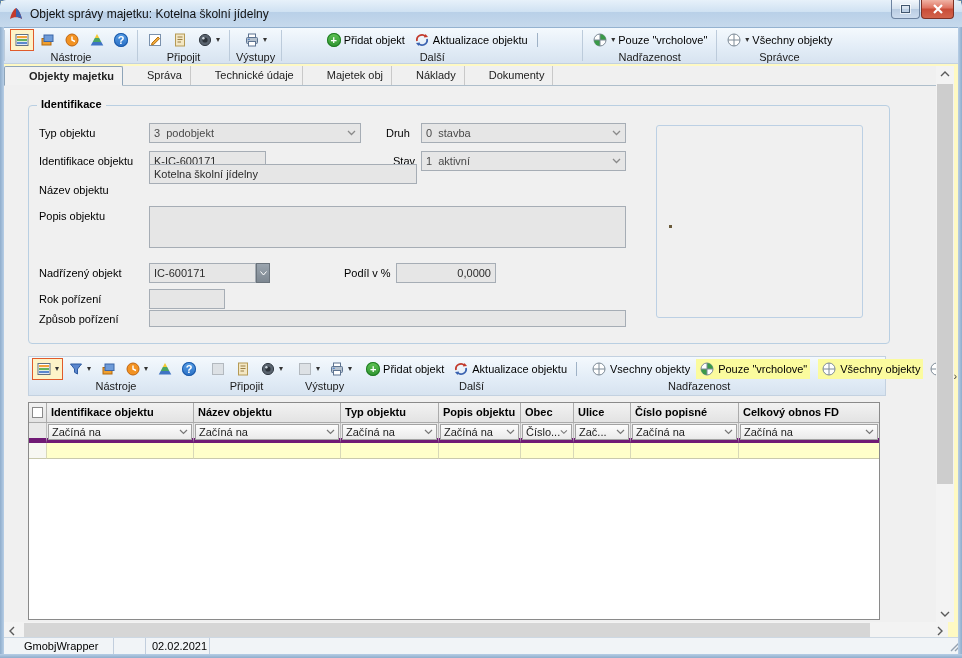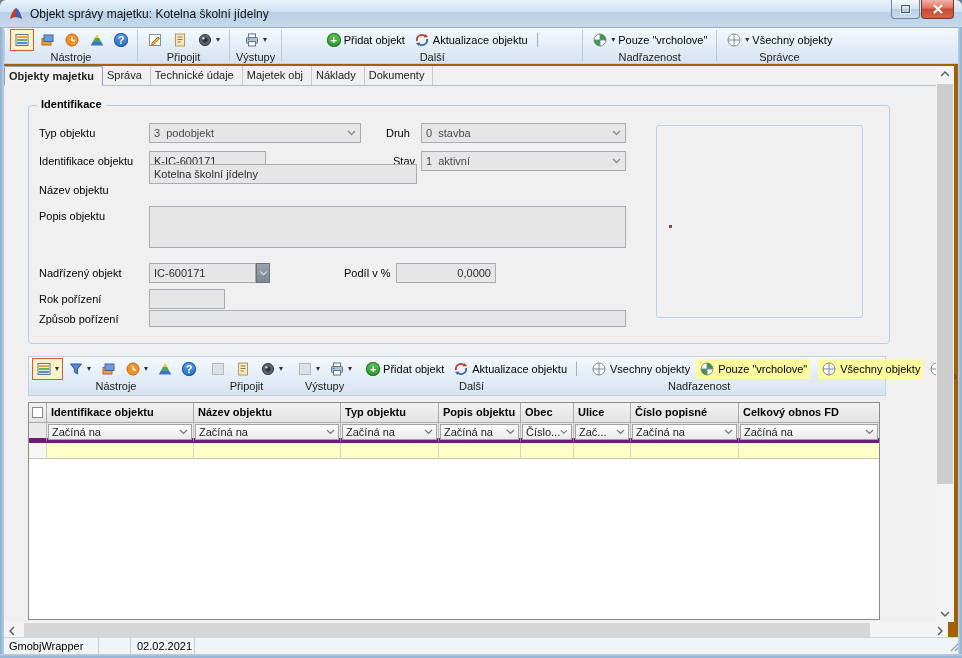--- a/index.html
+++ b/index.html
@@ -1,18 +1,18 @@
 <!DOCTYPE html>
 <html><head>
 <meta charset="utf-8">
 <style>
   * { margin:0; padding:0; box-sizing:border-box; }
   html,body { background:#555; }
   body { font-family:"Liberation Sans", sans-serif; font-size:11px; color:#000; }
-  .win { position:relative; width:962px; height:658px; background:#a16207; overflow:hidden;
+  .win { position:relative; width:962px; height:658px; background:#fef9c3; overflow:hidden;
          box-shadow:0 0 0 1px #5f82a6 inset; }
   
   .b-left,.b-right,.b-bottom { position:absolute; background:linear-gradient(90deg,#8fadcc,#b7cee6); z-index:50; }
   .b-left { left:0; top:27px; bottom:0; width:4px; }
   .b-right { right:0; top:27px; bottom:0; width:4px; background:linear-gradient(90deg,#b7cee6,#8fadcc); }
   .b-bottom { left:0; right:0; bottom:0; height:4px; background:linear-gradient(#b7cee6,#8fadcc); }
 
   
   .titlebar { position:absolute; left:0; top:0; width:962px; height:28px;
       background:linear-gradient(#e7f1fa 0%, #cfe1f2 45%, #b9d0e8 46%, #c6d9ec 100%);
@@ -43,21 +43,21 @@
   .minisep { width:1px; height:14px; background:#9fb2c6; margin:0 3px; }
   .ic16 { width:16px; height:16px; display:inline-block; flex:none; }
   .badge { width:14px; height:14px; border-radius:50%; color:#fff; font-weight:bold; font-size:11px;
            line-height:14px; text-align:center; display:inline-block; flex:none; }
   .badge.add { background:linear-gradient(#5fc455,#2e9330); box-shadow:0 0 0 1px #1f7a24 inset; }
   .badge.help { background:linear-gradient(#58a0e8,#2a6fc4); box-shadow:0 0 0 1px #1c59a8 inset; }
 
   
   .tabbar { position:absolute; left:4px; top:66px; width:932px; height:20px; display:flex;
             border-bottom:1px solid #aebecb; background:#f0f0f0; }
-  .tab { padding:3px 8px 0 4px; border-right:1px solid #c9c9c9; color:#222; cursor:default; }
+  .tab { padding:3px 8px 0 24px; border-right:1px solid #c9c9c9; color:#222; cursor:default; }
   .tab.active { font-weight:bold; border:1px solid #8ea4b8; border-bottom:1px solid #f0f0f0;
                 background:#f2f2f2; margin-bottom:-1px; border-radius:2px 2px 0 0; }
 
   
   .content { position:absolute; left:4px; top:86px; width:932px; height:538px; background:#f0f0f0; }
 
   .groupbox { position:absolute; left:24px; top:19px; width:862px; height:239px;
               border:1px solid #b9cfe2; border-radius:4px; }
   .legend { position:absolute; top:-8px; left:8px; background:#f0f0f0; padding:0 4px; font-weight:bold; }
   .flabel { position:absolute; left:10px; white-space:nowrap; color:#000; }
@@ -91,21 +91,21 @@
 
   
   .vscroll { position:absolute; left:936px; top:66px; width:18px; height:556px; background:#f3f3f3; z-index:40; }
   .hscroll { position:absolute; left:4px; top:622px; width:944px; height:18px; background:#f3f3f3; z-index:40; }
   .sbtn { position:absolute; display:flex; align-items:center; justify-content:center; background:#f3f3f3; }
   .vthumb { position:absolute; left:1px; top:18px; width:16px; height:400px; background:#cdcdcd; }
   .hthumb { position:absolute; left:20px; top:1px; width:846px; height:16px; background:#d6d6d6; }
 
   
   .statusbar { position:absolute; left:0; bottom:4px; width:962px; height:17px; background:#f1f4f7;
-               border-top:1px solid #cdd8e3; display:flex; align-items:center; z-index:45; padding-left:3px;margin-top:6px; }
+               border-top:1px solid #cdd8e3; display:flex; align-items:center; z-index:45; padding-left:18px;margin-top:6px; }
   .sp { height:100%; display:flex; align-items:center; padding:0 6px; border-right:1px solid #c2cedd; white-space:nowrap; }
   .grip { margin-left:auto; margin-right:2px; }
 </style>
 </head>
 <body>
 
 <div class="win">
 
   <div class="titlebar">
     <svg class="ic16" viewBox="0 0 16 16">

